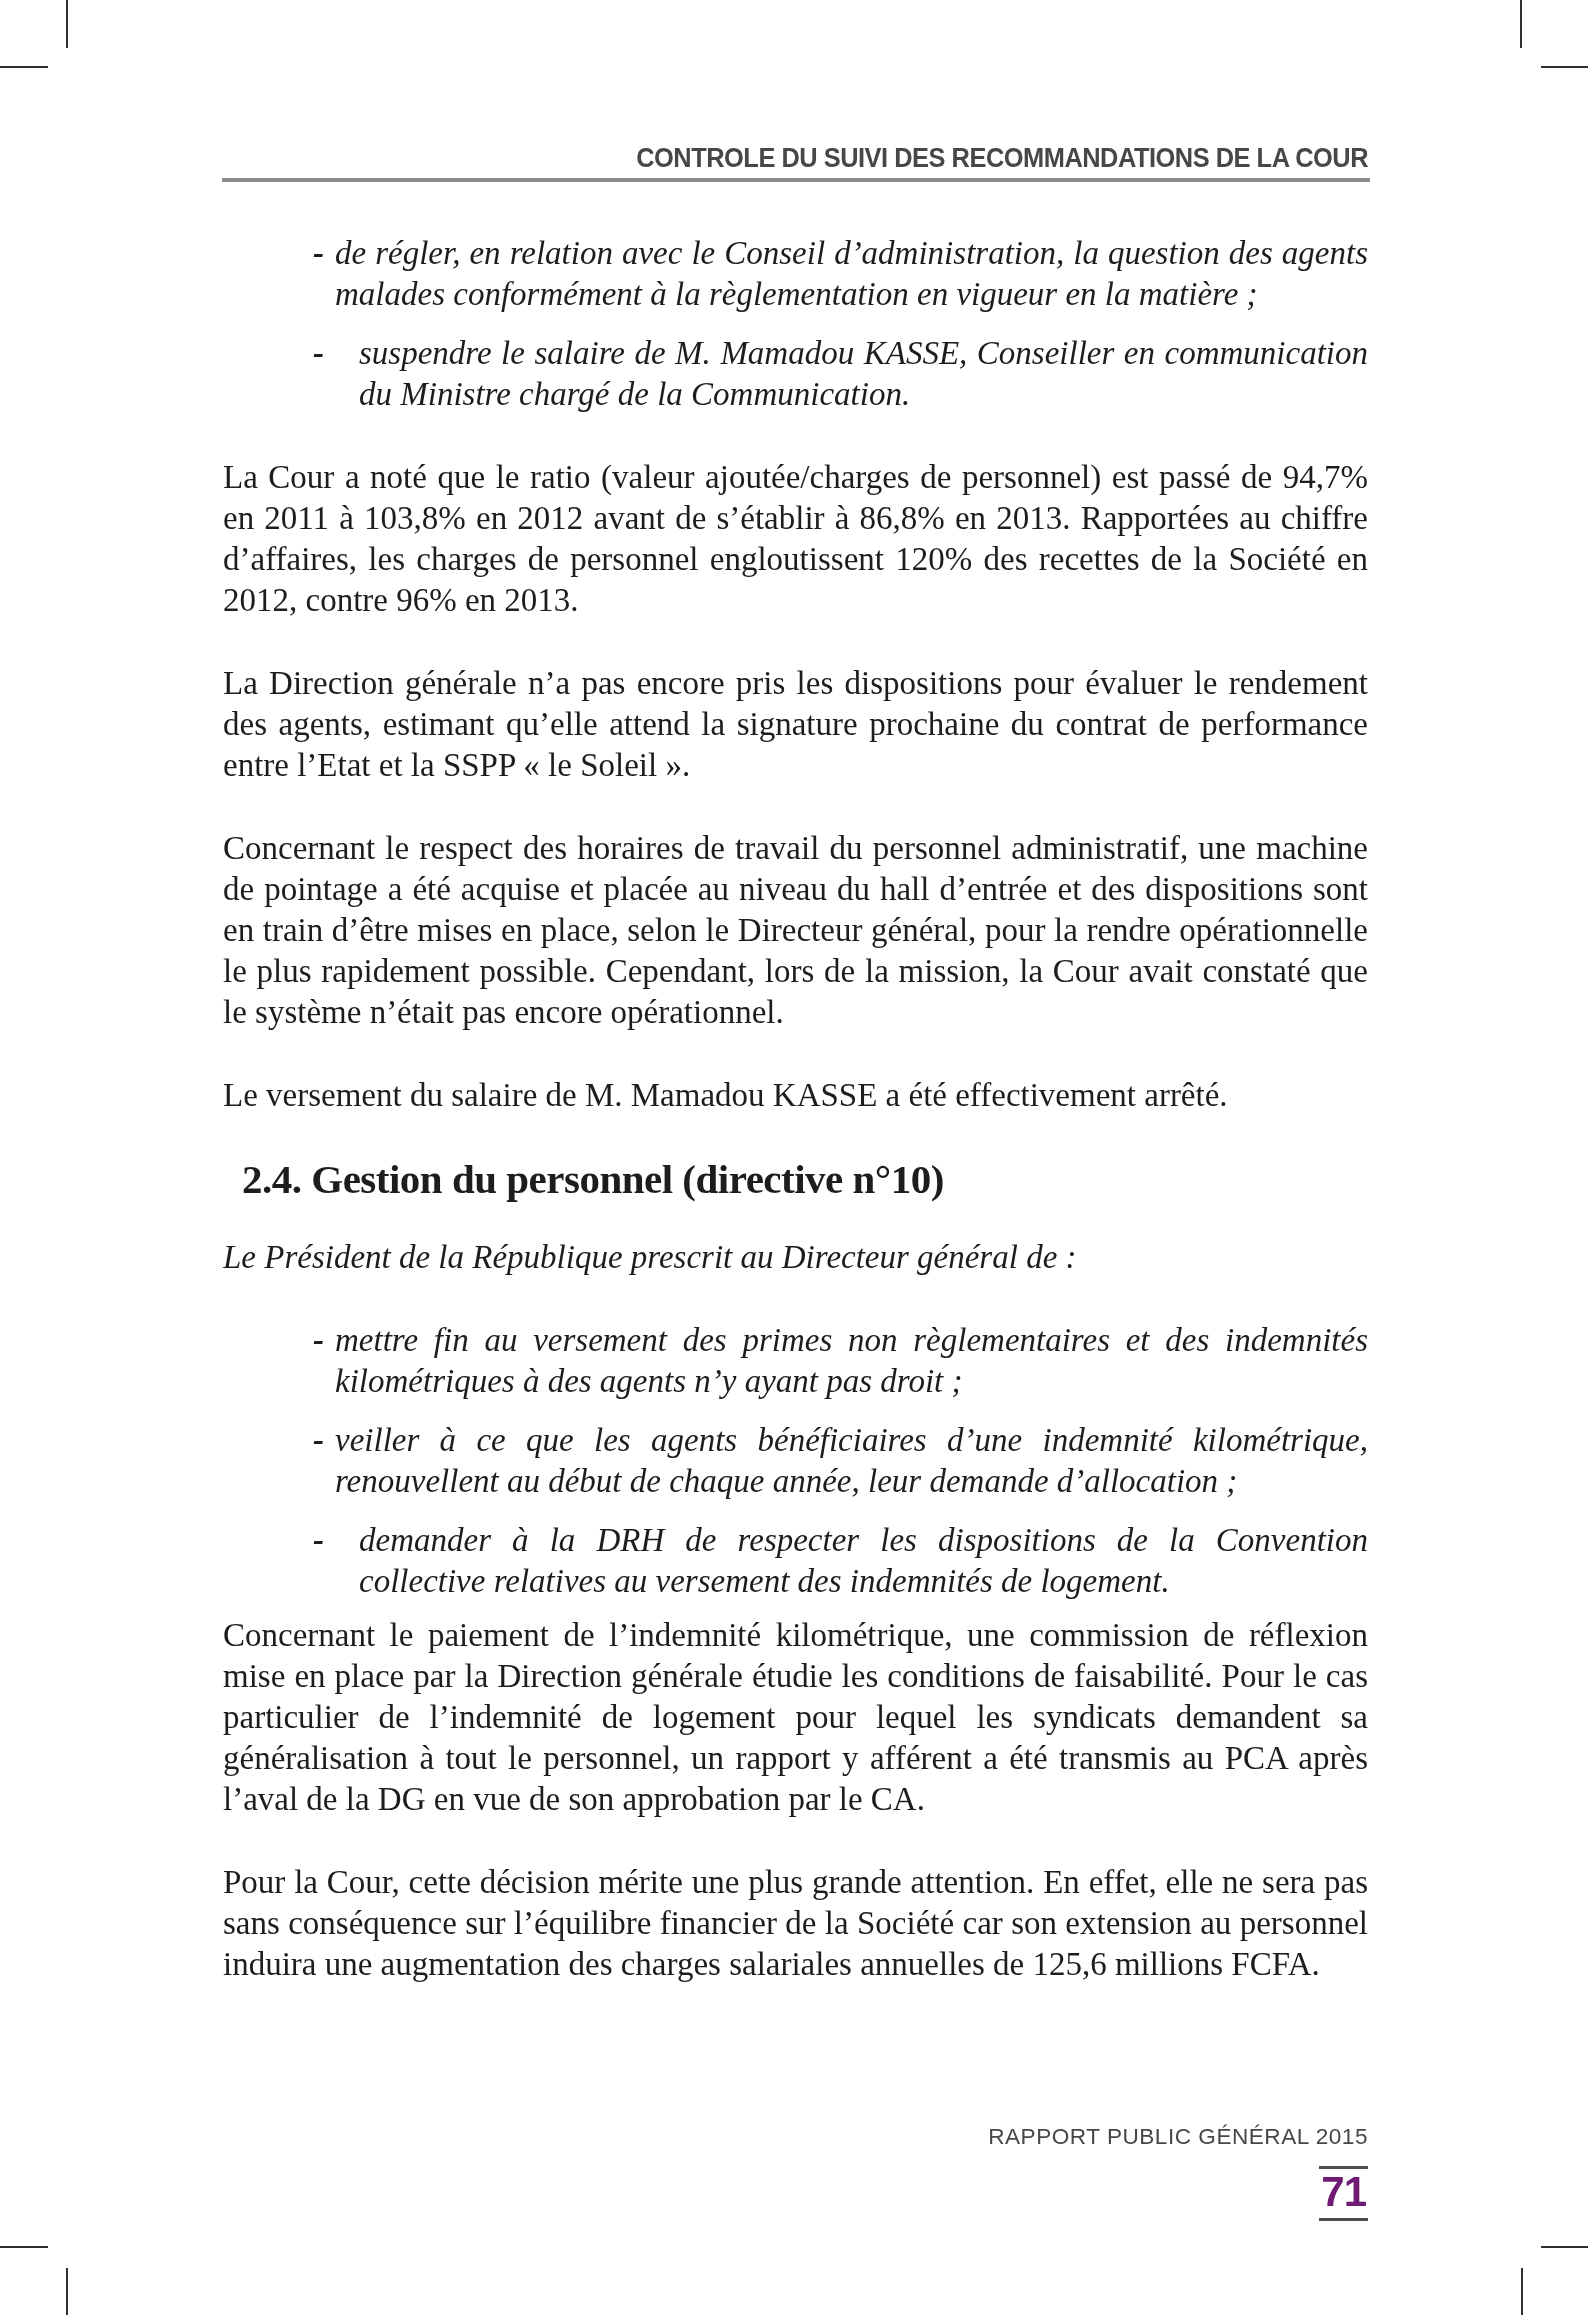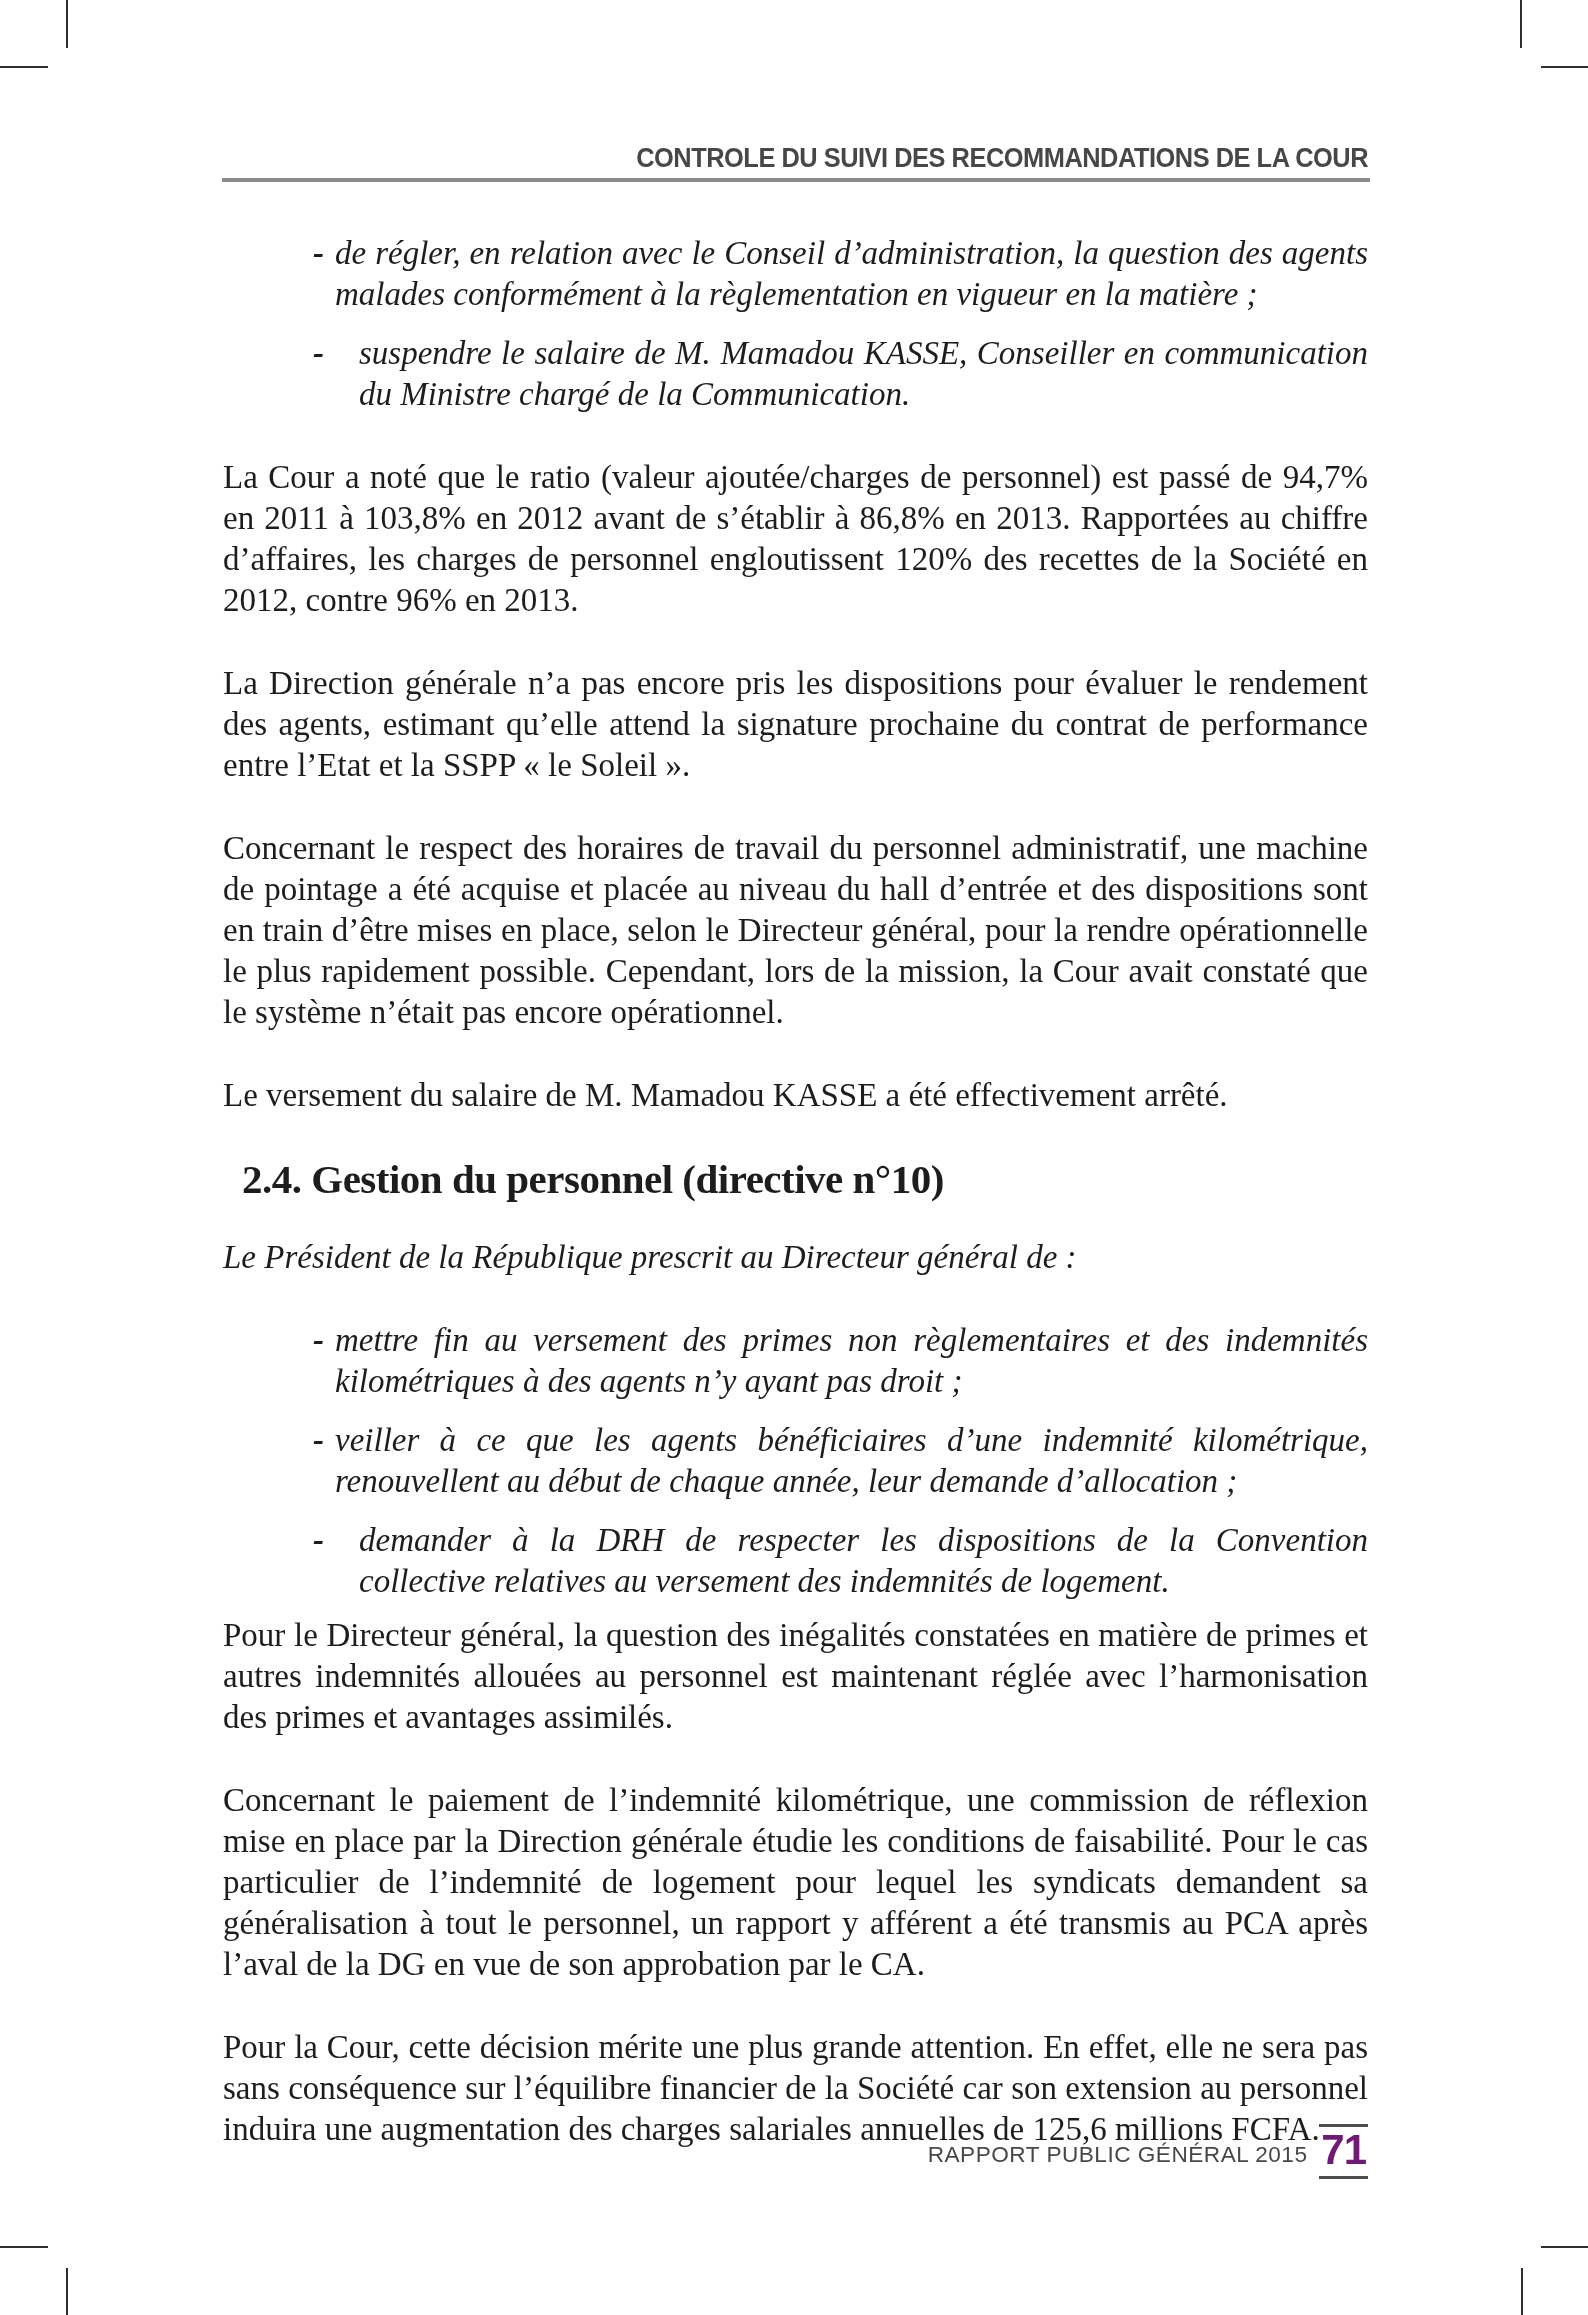--- a/index.html
+++ b/index.html
@@ -59,21 +59,21 @@
   .bullet .marker::before{content:"-";}
   .bullet .btext{flex:1;text-align:justify;font-style:italic;}
   .section-heading{
     font-size:41px;line-height:43px;font-weight:bold;
     margin:0 0 36px 19px;letter-spacing:-0.5px;
   }
 
   
   .footer{
     position:absolute;top:2124px;right:220px;
-    display:flex;align-items:flex-end;gap:12px;
+    display:flex;align-items:flex-end;gap:5px;flex-direction:column;
   }
   .footer-label{
     font-family:"Liberation Sans", sans-serif;
     font-size:22.6px;color:var(--muted);letter-spacing:0.5px;
     margin-bottom:11px;white-space:nowrap;
   }
   .page-num-block{
     border-top:3.6px solid #4d4d4d;border-bottom:3.6px solid #4d4d4d;
     padding:0 1.8px 3.6px 1.8px;
   }
@@ -131,21 +131,20 @@
     <li class="bullet">
       <span class="marker"></span>
       <span class="btext">veiller à ce que les agents bénéficiaires d’une indemnité kilométrique, renouvellent au début de chaque année, leur demande d’allocation ;</span>
     </li>
     <li class="bullet">
       <span class="marker"></span>
       <span class="btext">demander à la DRH de respecter les dispositions de la Convention collective relatives au versement des indemnités de logement.</span>
     </li>
   </ul>
 
-  <p class="para">Pour le Directeur général, la question des inégalités constatées en matière de primes et autres indemnités allouées au personnel est maintenant réglée avec l’harmonisation des primes et avantages assimilés.</p>
 
   <p class="para">Concernant le paiement de l’indemnité kilométrique, une commission de réflexion mise en place par la Direction générale étudie les conditions de faisabilité. Pour le cas particulier de l’indemnité de logement pour lequel les syndicats demandent sa généralisation à tout le personnel, un rapport y afférent a été transmis au PCA après l’aval de la DG en vue de son approbation par le CA.</p>
 
   <p class="para">Pour la Cour, cette décision mérite une plus grande attention. En effet, elle ne sera pas sans conséquence sur l’équilibre financier de la Société car son extension au personnel induira une augmentation des charges salariales annuelles de 125,6 millions FCFA.</p>
 
 </main>
 
 <div class="footer">
   <span class="footer-label">RAPPORT PUBLIC GÉNÉRAL 2015</span>
   <span class="page-num-block">

